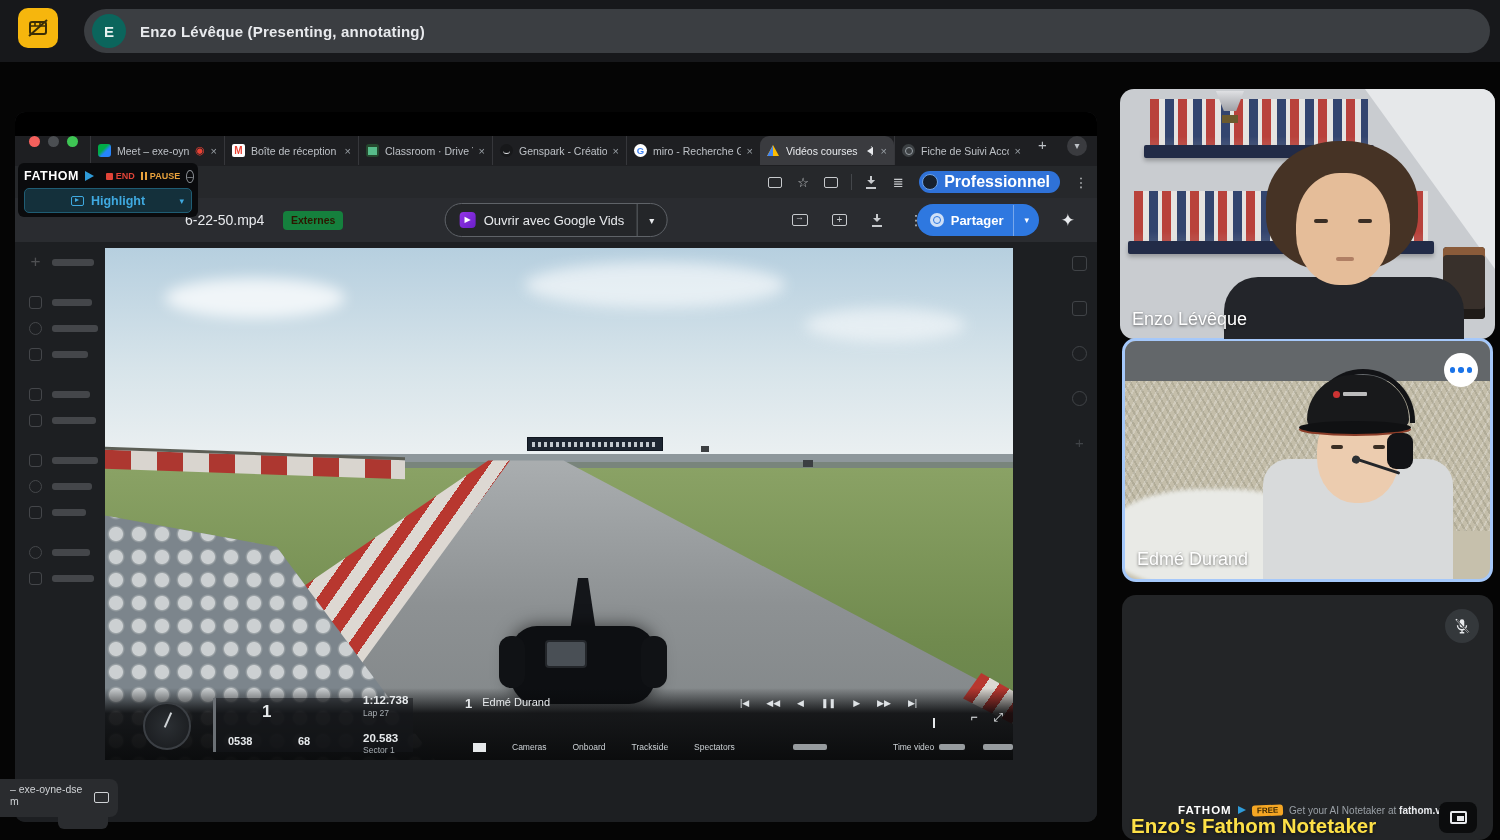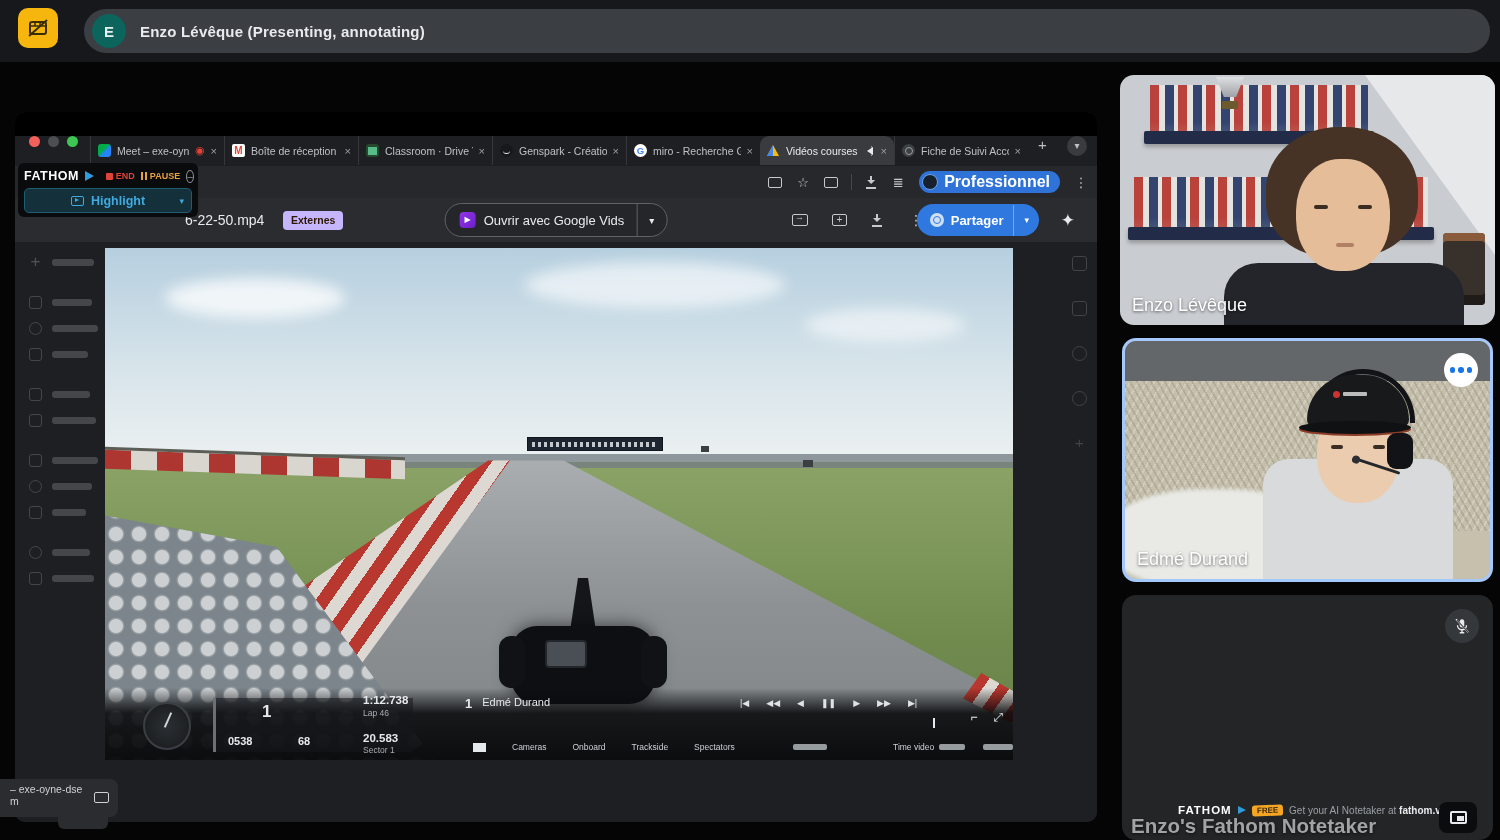--- a/index.html
+++ b/index.html
@@ -72,21 +72,21 @@
   .dl-base{position:absolute; left:1px; bottom:-1px; width:10px; height:1.6px; background:#c7cacd;}
   .sep-v { width:1px; height:16px; background:#44474b; }
   .profile-chip { height:22px; border-radius:11px; background:#2f72d8; display:flex; align-items:center;
     gap:6px; padding:0 10px 0 3px; }
   .profile-avatar { width:16px; height:16px; border-radius:50%; background:#17212e; border:1px solid #6da3e8; }
   .profile-label { color:#fff; font-size:16px; font-weight:600; }
 
   .toolbar { position:absolute; left:0; top:86px; width:100%; height:44px; background:#2a2c30;
     display:flex; align-items:center; }
   .file-name { position:absolute; left:170px; color:#e8eaed; font-size:14px; }
-  .ext-badge { position:absolute; left:268px; height:19px; border-radius:4px; background:#c4b5fd;
+  .ext-badge { position:absolute; left:268px; height:19px; border-radius:4px; background:#15803d;
     color:#2d1700; font-size:10.5px; font-weight:700; display:flex; align-items:center; padding:0 8px; gap:4px;}
   .open-with { position:absolute; left:50%; transform:translateX(-50%); height:34px; border:1px solid #5f6368;
     border-radius:17px; background:#242629; display:flex; align-items:center; }
   .ow-main { display:flex; align-items:center; gap:8px; padding:0 12px 0 14px; }
   .vids-icon { width:16px; height:16px; border-radius:4px; background:linear-gradient(135deg,#9334e6,#6a1fc9);
     color:#fff; font-size:8px; text-align:center; line-height:16px; }
   .ow-label { color:#e8eaed; font-size:13px; }
   .ow-div { width:1px; height:33px; background:#5f6368; }
   .ow-caret { padding:0 12px; color:#e8eaed; font-size:10px; }
   .tb-icons { position:absolute; right:172px; display:flex; align-items:center; gap:24px; }
@@ -226,21 +226,21 @@
   .fa-cam:after{content:""; position:absolute; left:3px; top:1.5px; width:0; height:0;
     border-top:2px solid transparent; border-bottom:2px solid transparent; border-left:4px solid #3fa9e0;}
   .fa-hl-label { color:#3fa9e0; font-size:12.5px; font-weight:700; }
   .fa-hl-caret { position:absolute; right:7px; color:#3fa9e0; font-size:9px; }
 
   
   .tile { position:absolute; border-radius:14px; overflow:hidden; }
   .tile-name { position:absolute; left:12px; bottom:9px; color:#fff; font-size:18px;
     text-shadow:0 1px 3px rgba(0,0,0,.6); z-index:5; }
 
-  .tile1 { left:1120px; top:75px; width:375px; height:250px; background:#c9ccd0; }
+  .tile1 { left:1120px; top:89px; width:375px; height:250px; background:#c9ccd0; }
   .ceiling { position:absolute; right:0; top:0; width:200px; height:200px; background:#e6e8ea;
     clip-path:polygon(35% 0,100% 0,100% 90%); }
   .shelf { position:absolute; height:13px; background:#222b47; border-radius:2px;
     box-shadow:0 3px 4px rgba(0,0,0,.25); z-index:2;}
   .trophies { position:absolute; z-index:1;
     background:repeating-linear-gradient(90deg,#b8372f 0 9px,#e8e6e2 9px 15px,#273a66 15px 24px,#e8e6e2 24px 28px);
     -webkit-mask:linear-gradient(#000 78%, rgba(0,0,0,.88)); opacity:.92; }
   .cup { position:absolute; left:92px; top:2px; width:36px; height:34px; z-index:2; }
   .cup-bowl { position:absolute; left:4px; top:0; width:28px; height:20px; background:linear-gradient(#dfe0e3,#9fa1a6);
     clip-path:polygon(0 0,100% 0,72% 100%,28% 100%); }
@@ -293,21 +293,21 @@
   .nt-status { position:absolute; left:0; top:118px; width:100%; text-align:center;
     color:#c7cacd; font-size:15.5px; }
   .fathom-line { position:absolute; left:56px; bottom:24px; display:flex; align-items:center; gap:6px; z-index:4;}
   .fl-brand { color:#fff; font-size:11.5px; font-weight:800; letter-spacing:1px; }
   .fl-flag { width:0; height:0; border-top:4.5px solid transparent; border-bottom:4.5px solid transparent;
     border-left:8px solid #2f9bd8; }
   .fl-free { background:#f5a623; color:#3a2703; font-size:8px; font-weight:800; border-radius:3px;
     padding:1px 5px; transform:rotate(-2deg); }
   .fl-text { color:#9aa0a6; font-size:10px; }
   .fl-domain { color:#e8eaed; font-weight:700; }
-  .nt-name { position:absolute; left:9px; bottom:2px; color:#a3a3a3; font-size:20.5px; font-weight:700; z-index:5;
+  .nt-name { position:absolute; left:9px; bottom:2px; color:#fde047; font-size:20.5px; font-weight:700; z-index:5;
     text-shadow:0 1px 3px rgba(0,0,0,.6); }
   .pip-btn { position:absolute; right:16px; bottom:7px; width:38px; height:31px; background:#0b0c0d;
     border-radius:8px; display:flex; align-items:center; justify-content:center; z-index:6; }
   .pip-glyph { width:17px; height:13px; border:2px solid #e8eaed; border-radius:2px; position:relative; }
   .pip-glyph:after { content:""; position:absolute; right:1px; bottom:1px; width:7px; height:5px; background:#e8eaed; }
 </style>
 </head>
 <body>
 
 <div class="topbar">
@@ -512,21 +512,21 @@
       </div>
 
       <div class="hud">
         <span class="gauge"></span>
         <div class="hud-panel">
           <span class="hud-pos">1</span>
           <span class="hud-num1">0538</span>
           <span class="hud-num2">68</span>
         </div>
         <span class="hud-time1">1:12.738</span>
-        <span class="hud-time1s">Lap 46</span>
+        <span class="hud-time1s">Lap 27</span>
         <span class="hud-time2">20.583</span>
         <span class="hud-time2s">Sector 1</span>
         <span class="hud-leader">
           <b>1</b>
           <span>Edmé Durand</span>
         </span>
         <div class="pb-controls">
           <span>|◀</span>
           <span>◀◀</span>
           <span>◀</span>

